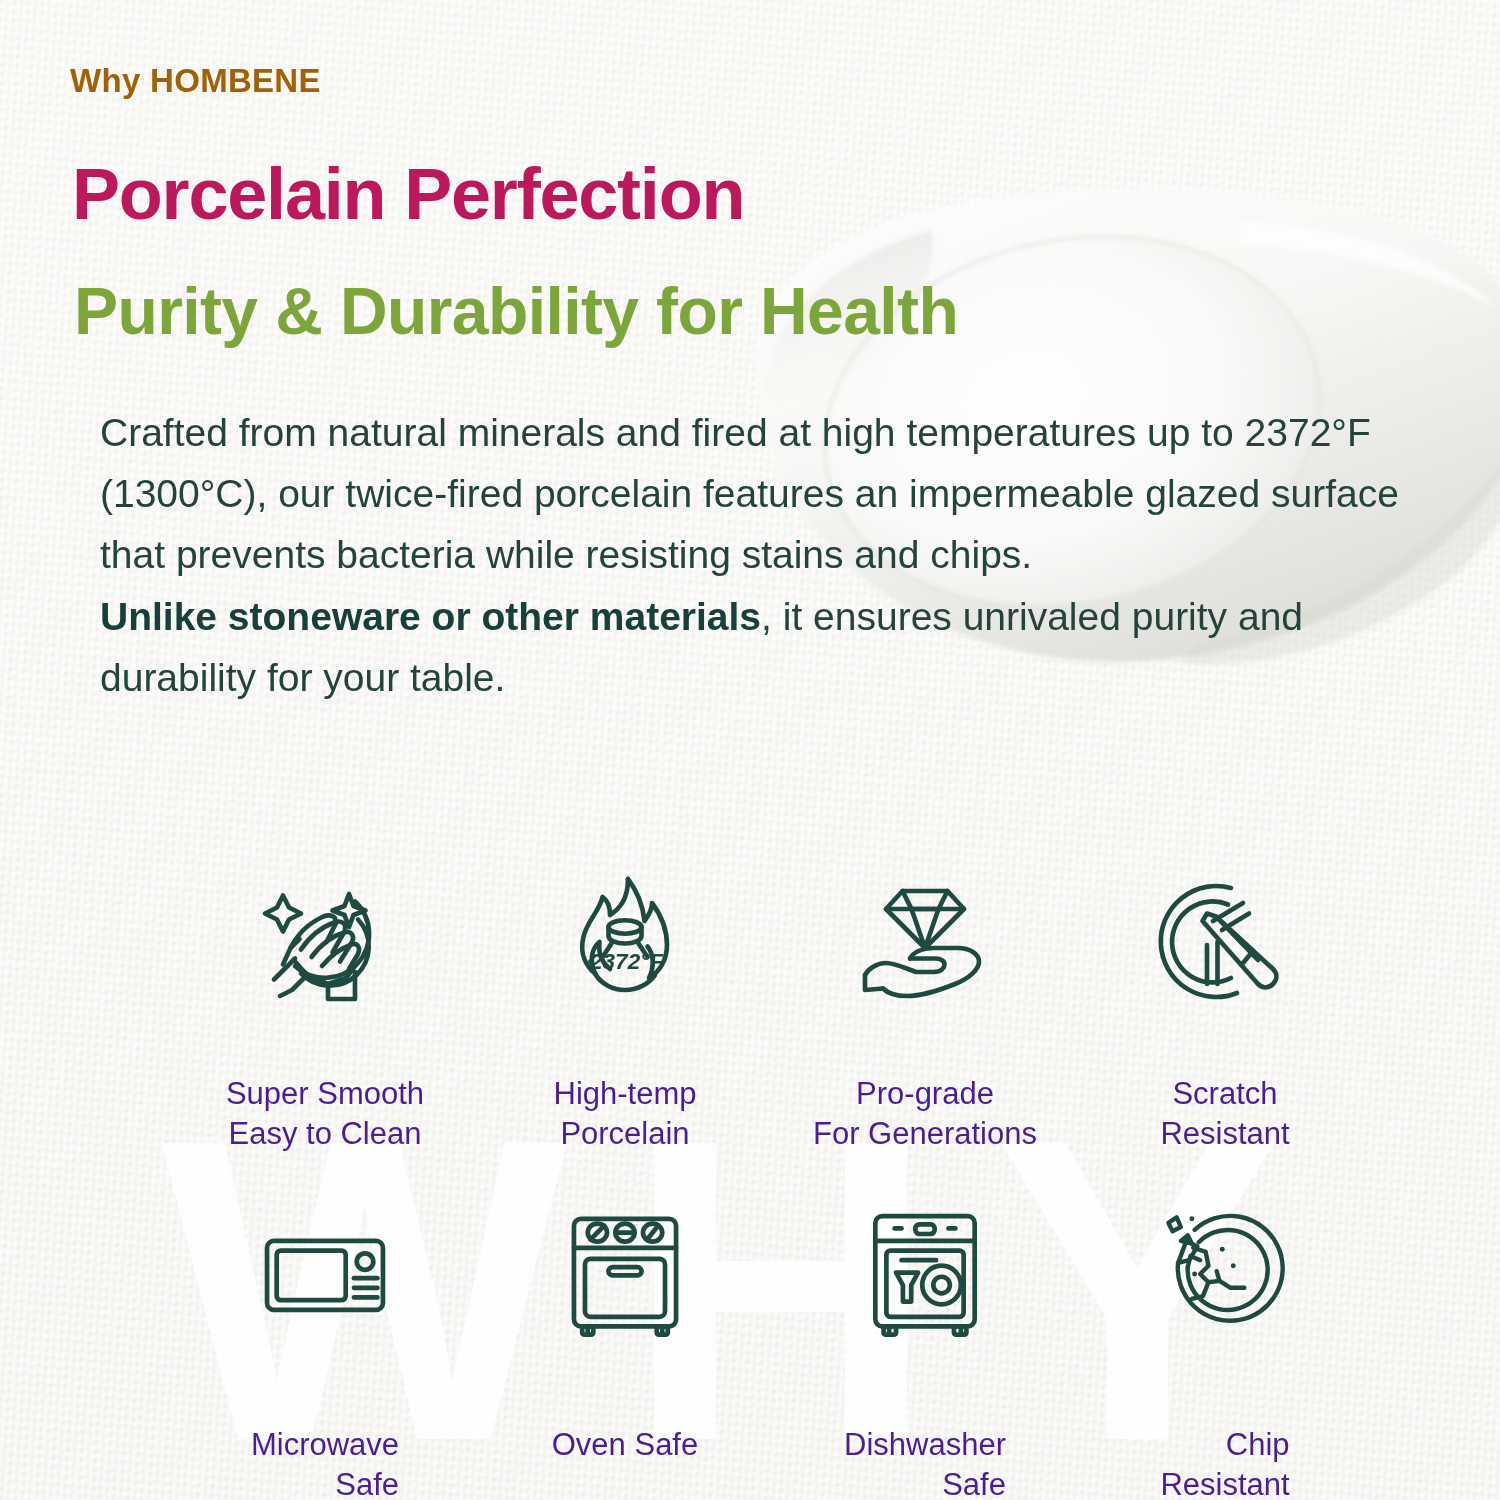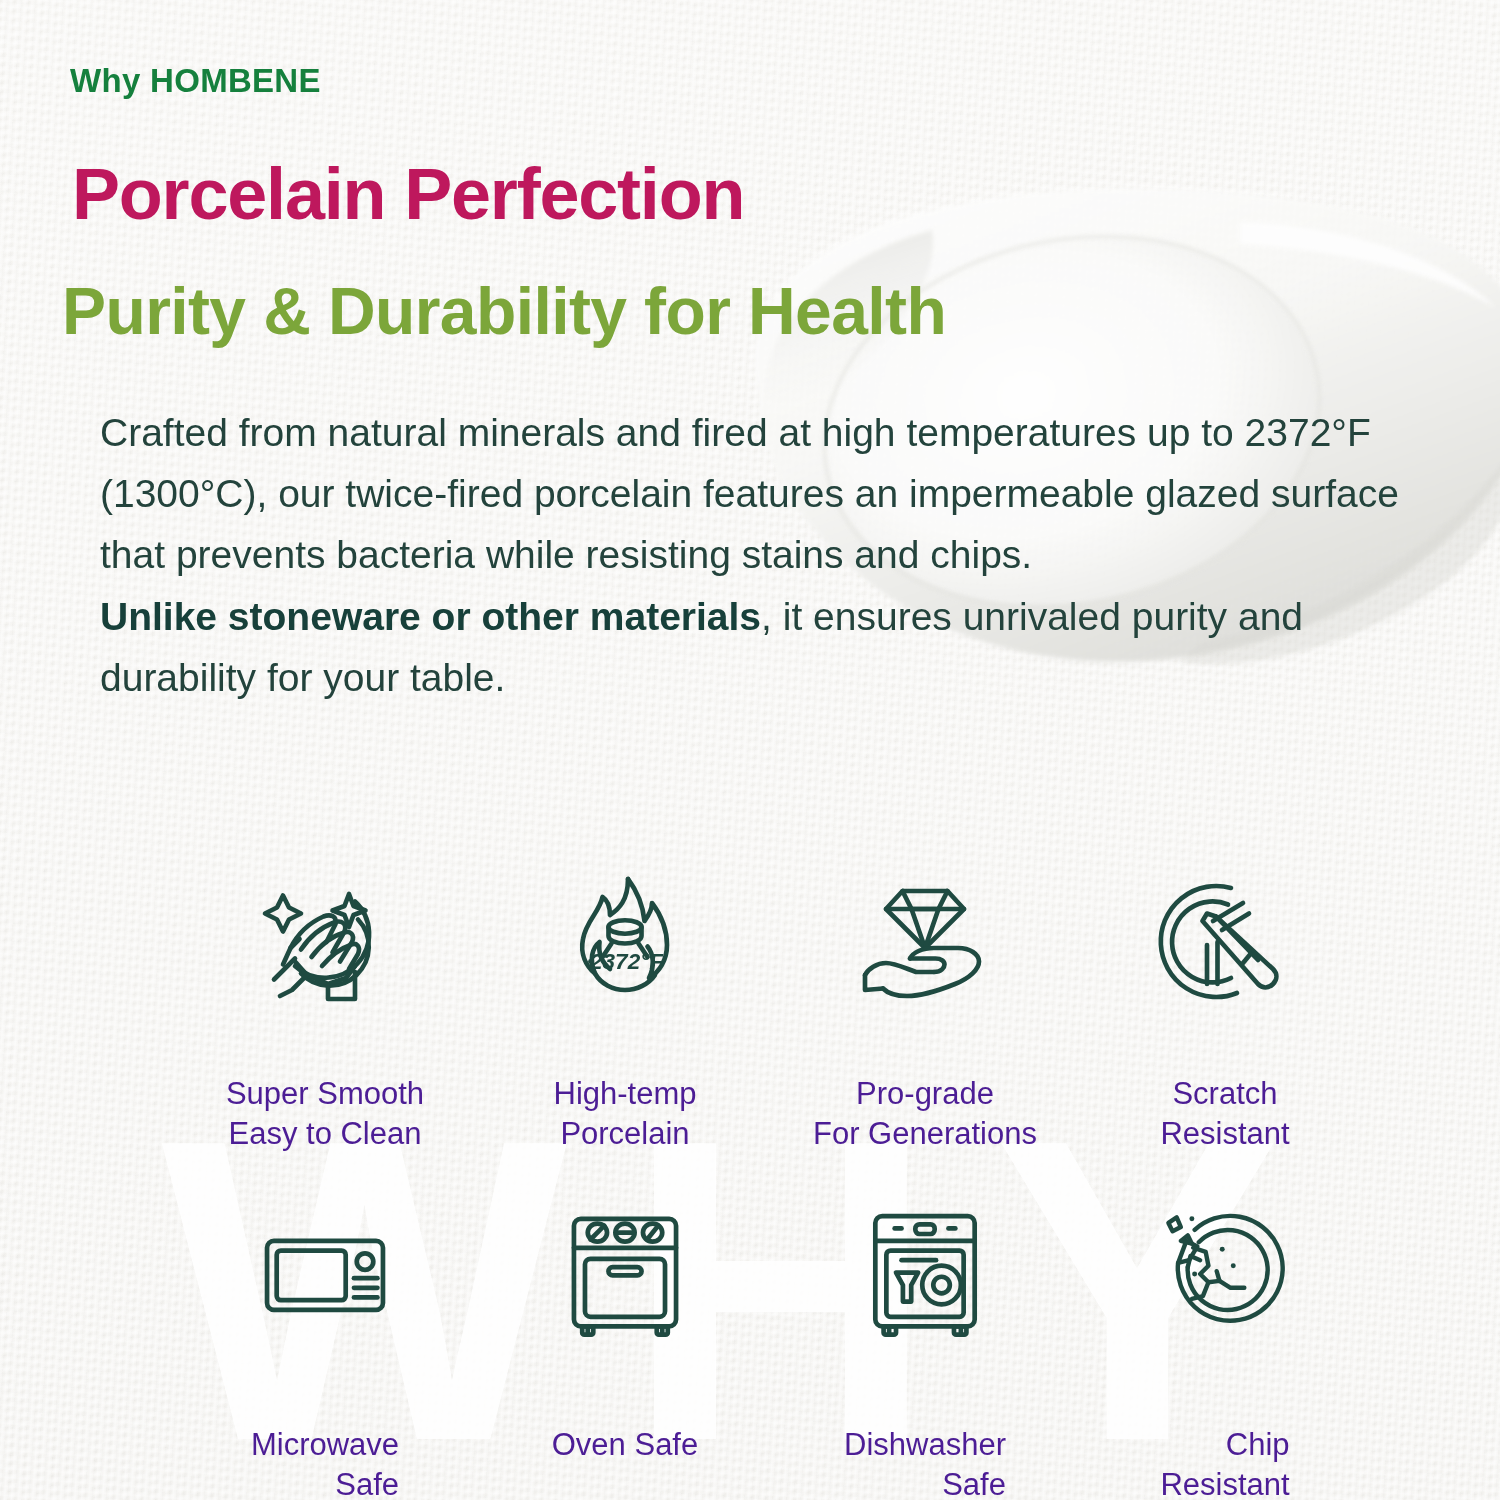--- a/index.html
+++ b/index.html
@@ -55,37 +55,37 @@
   }
 
   
   .content{ position:relative; z-index:4; }
 
   .eyebrow{
     position:absolute;
     left:70px; top:62px;
     font-size:33px;
     font-weight:600;
-    color:#15803d;
+    color:#a16207;
     letter-spacing:.3px;
   }
 
   .headline{
     position:absolute;
     left:72px; top:158px;
     font-size:72px;
     font-weight:700;
     color:#be185d;
     letter-spacing:-1.2px;
     line-height:1;
   }
 
   .subhead{
     position:absolute;
-    left:62px; top:278px;
+    left:74px; top:278px;
     font-size:66px;
     font-weight:700;
     color:#7ca63a;
     letter-spacing:-.6px;
     line-height:1;
   }
 
   .body-copy{
     position:absolute;
     left:100px; top:403px;

